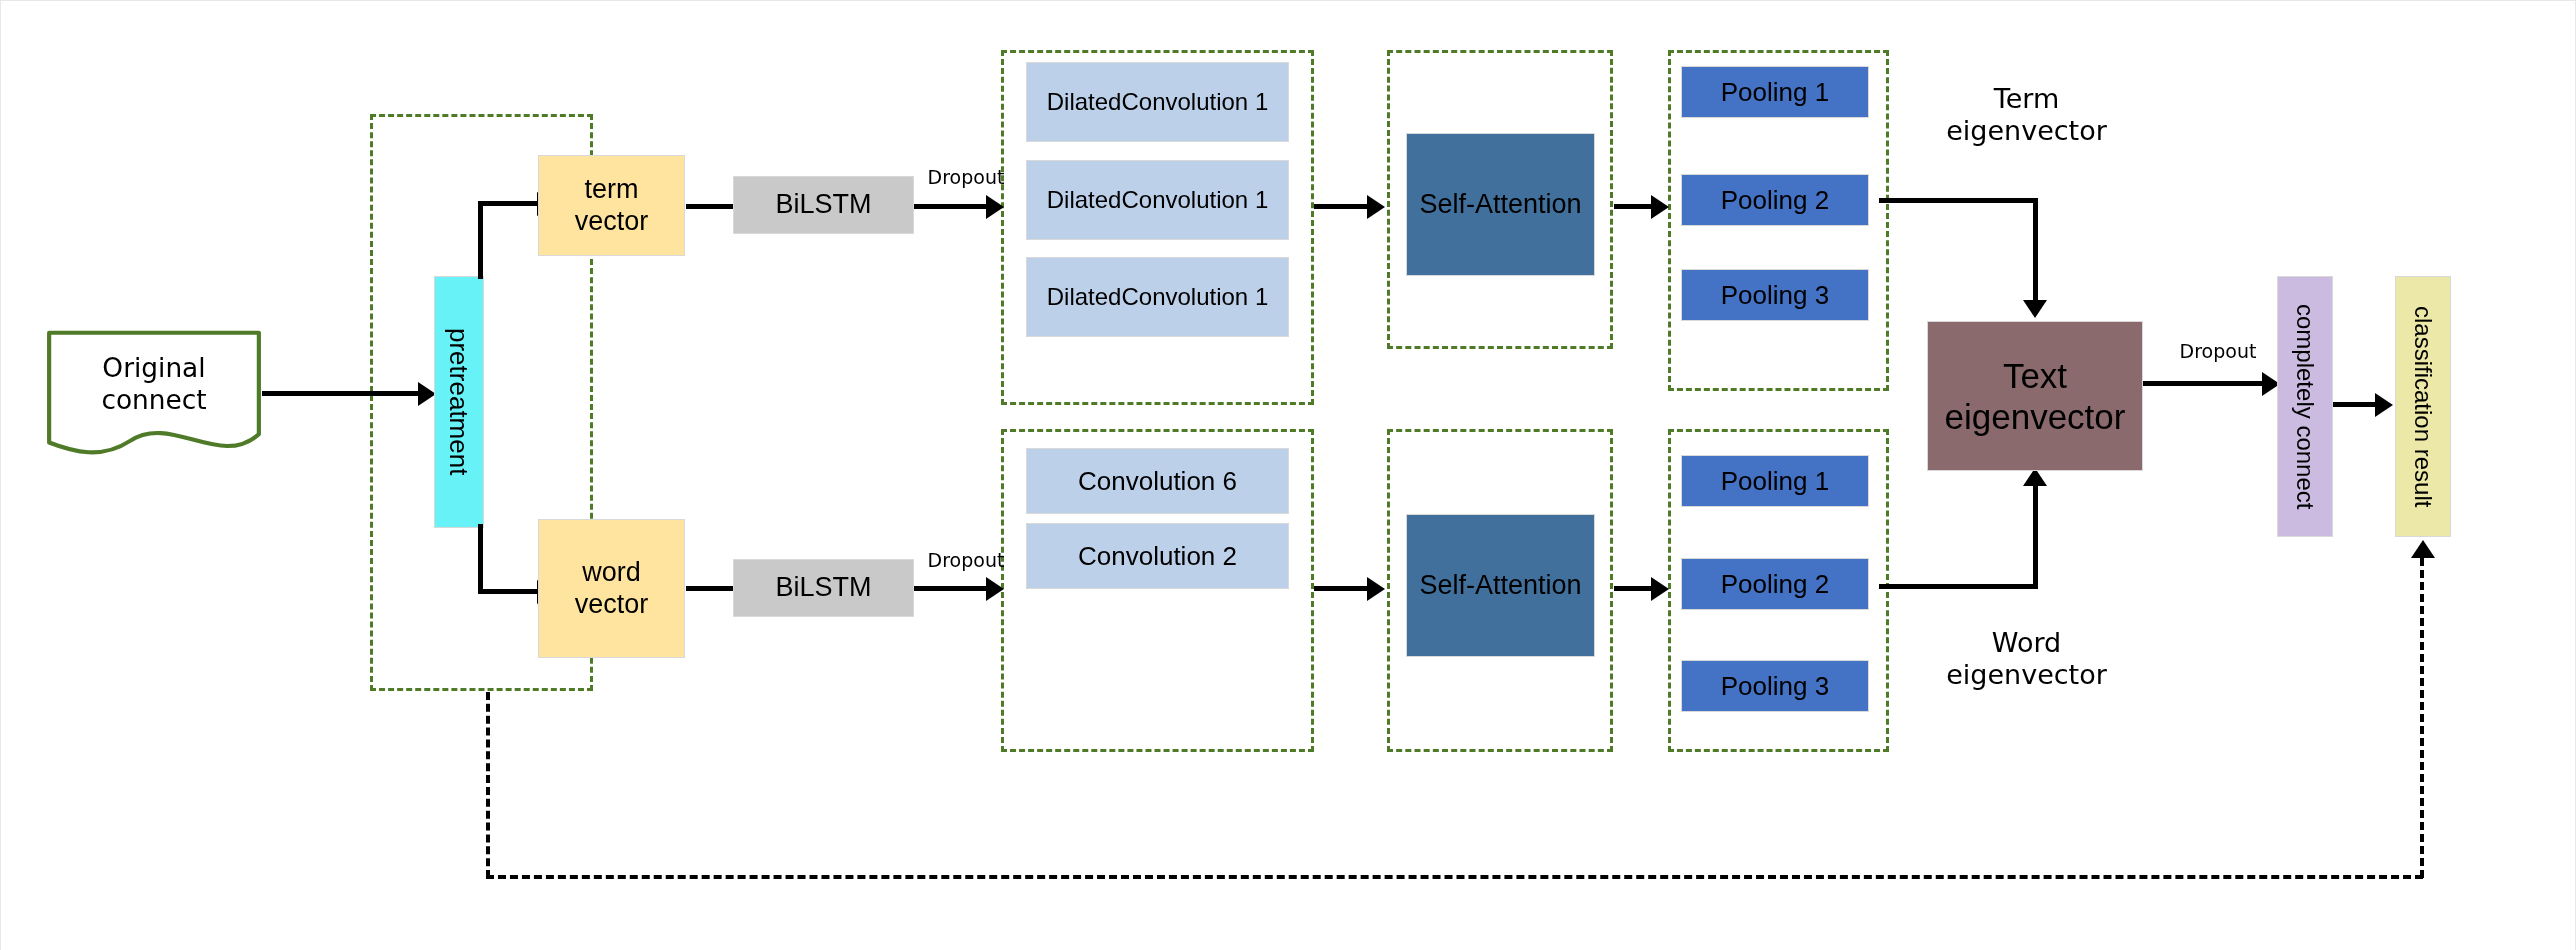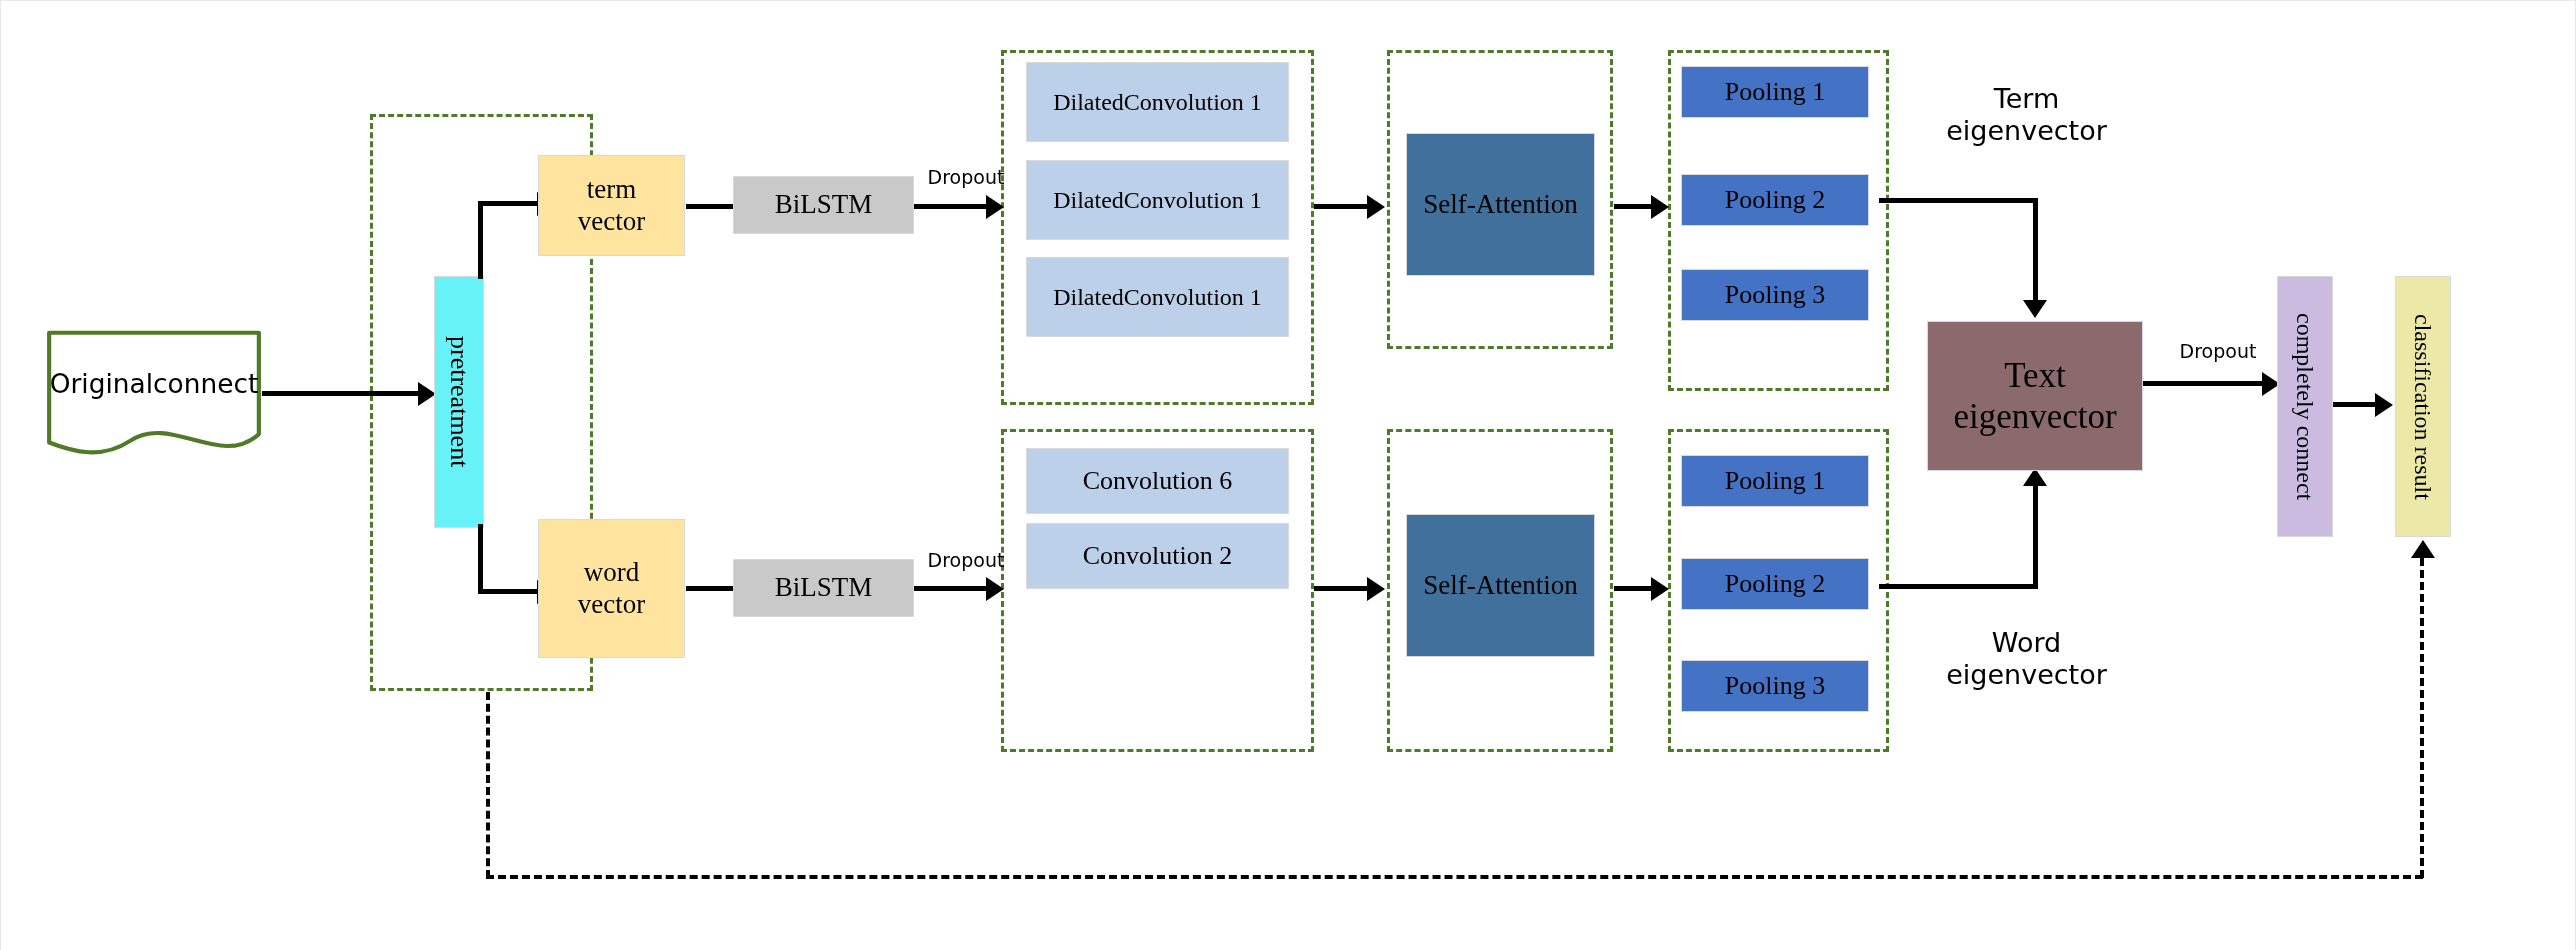--- a/index.html
+++ b/index.html
@@ -12,41 +12,41 @@
     box-sizing:border-box;
     overflow:hidden;
   }
   .node{
     position:absolute;
     box-sizing:border-box;
     display:flex;align-items:center;justify-content:center;
     text-align:center;
     color:#000000;
     line-height:1.18;
-    font-family:Liberation Serif, serif;
+    font-family:Liberation Sans, sans-serif;
   }
   
   .n-yellow   {background:#ffe4a0;border:0.7px solid #d9d9d9;}
   .n-cyan     {background:#66f2f7;border:0.7px solid #d9d9d9;}
   .n-gray     {background:#c9c9c9;border:0.7px solid #d9d9d9;}
   .n-lblue    {background:#bdd0e9;border:0.7px solid #d9d9d9;}
   .n-dblue    {background:#41709c;border:0.7px solid #d9d9d9;}
   .n-pool     {background:#4472c4;border:0.7px solid #d9d9d9;}
   .n-mauve    {background:#8b6a6e;border:0.7px solid #d9d9d9;}
   .n-purple   {background:#cbbbe0;border:0.7px solid #d9d9d9;}
   .n-khaki    {background:#ece9a8;border:0.7px solid #d9d9d9;}
 
   .vtext{writing-mode:vertical-rl;text-orientation:mixed;}
 
   
   .doc-shape{position:absolute;}
   .doc-shape svg{display:block;}
   .doc-label{
     position:absolute;inset:0;
-    display:flex;flex-direction:row;align-items:center;justify-content:center;
+    display:flex;flex-direction:column;align-items:center;justify-content:center;
     text-align:center;color:#000;line-height:1.2;
     padding-bottom:18px;
   }
 
   
   .group{
     position:absolute;
     border:3.5px dashed #4f7b29;
     box-sizing:border-box;
     background:transparent;

